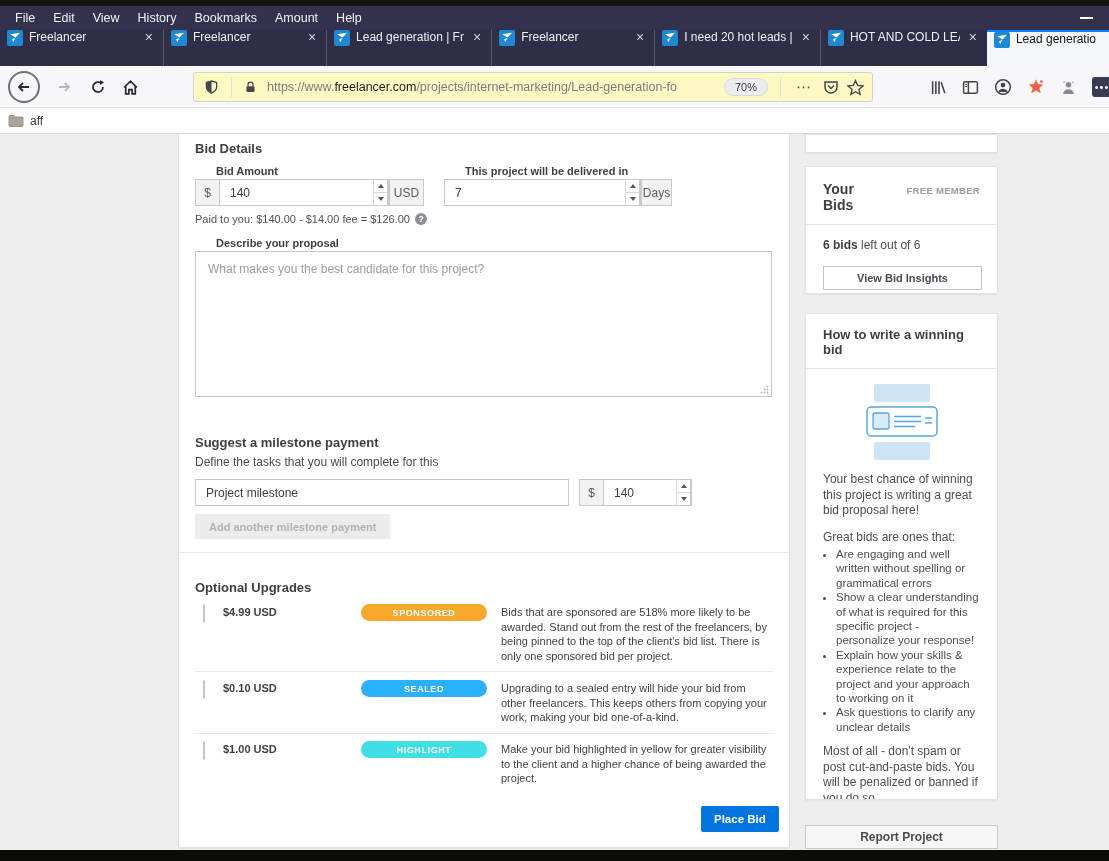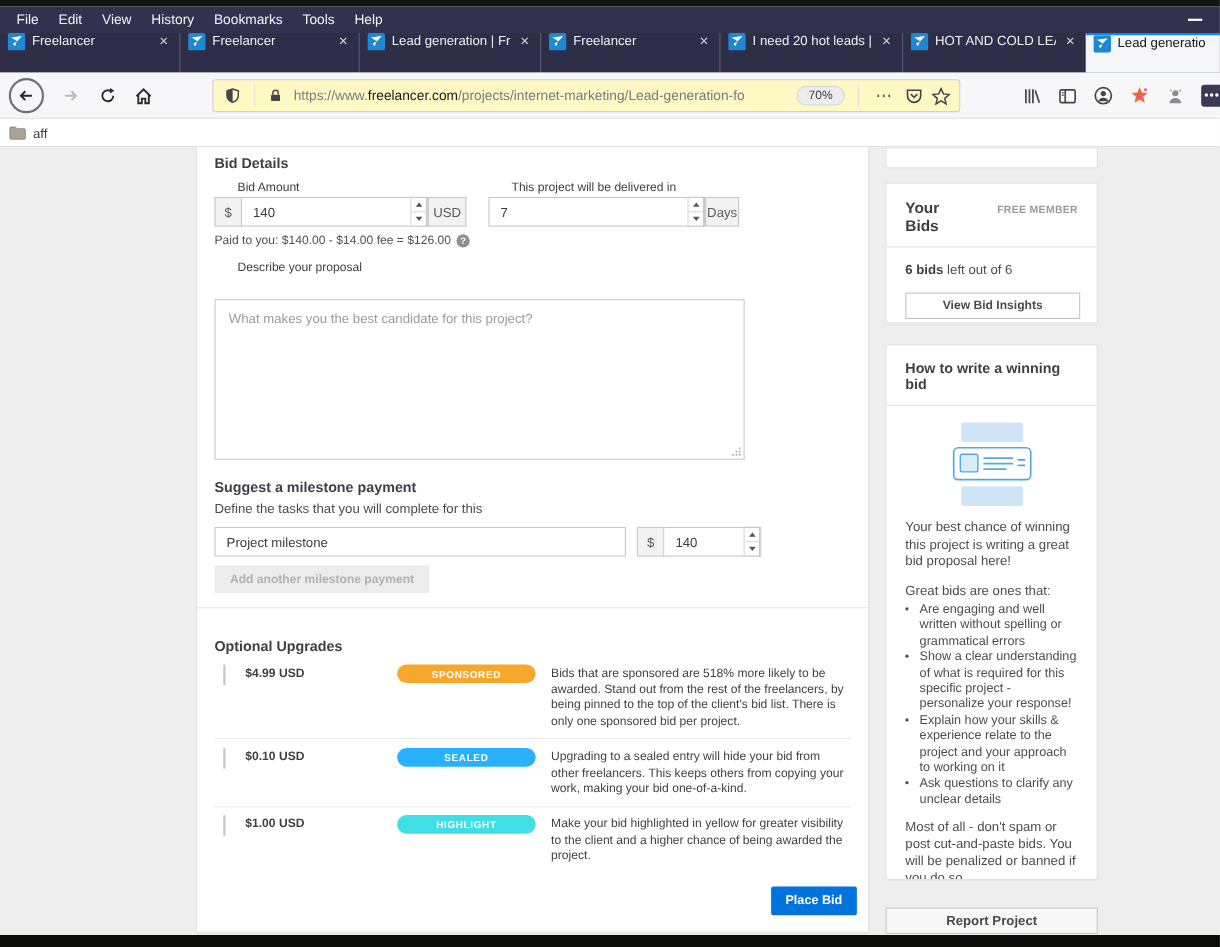--- a/index.html
+++ b/index.html
@@ -41,36 +41,36 @@
   .bm-label { font-size:12px; color:#3a3a40; margin-left:6px; }
 
   
   .content { position:relative; height:727px; background:#eeeeee; }
   .card { background:#fff; border:1px solid #e2e2e2; box-shadow:0 1px 2px rgba(0,0,0,0.06); }
 
   .main-card { position:absolute; left:178px; top:0; width:612px; height:714px; border-top:none; }
   .abs { position:absolute; }
 
   h1.sec { font-size:13px; font-weight:bold; color:#3e3e46; }
-  .lbl { font-size:11px; font-weight:normal; color:#3e3e46;padding-left:21px; }
+  .lbl { font-size:11px; font-weight:bold; color:#3e3e46;padding-left:21px; }
 
   .igroup { display:flex; height:27px; }
   .ig-fix { background:#f2f2f2; border:1px solid #c9c9c9; font-size:12px; color:#5a5a62; display:flex; align-items:center; justify-content:center; }
   .ig-input { border:1px solid #c9c9c9; border-left:none; font-size:12px; color:#3c3c44; padding:0 10px; outline:none; font-family:inherit; min-width:0; }
   .ig-input.first { border-left:1px solid #c9c9c9; }
   .spinner { border:1px solid #c9c9c9; border-left:1px solid #d9d9d9; margin-left:-16px; width:15px; display:flex; flex-direction:column; background:#fff; }
   .spin { flex:1; display:flex; align-items:center; justify-content:center; }
   .spin.up { border-bottom:1px solid #d9d9d9; }
   .tri-up { width:0; height:0; border-left:3px solid transparent; border-right:3px solid transparent; border-bottom:4px solid #555; }
   .tri-dn { width:0; height:0; border-left:3px solid transparent; border-right:3px solid transparent; border-top:4px solid #555; }
 
   .paid-note { font-size:11px; color:#4f4f57; display:flex; align-items:center; gap:5px; }
   .help-ic { width:12px; height:12px; border-radius:50%; background:#8e8e96; color:#fff; font-size:8.5px; font-weight:bold; display:flex; align-items:center; justify-content:center; }
 
-  .proposal-wrap { position:absolute; left:16px; top:117px; width:482px; height:146px;margin-top:21px; }
+  .proposal-wrap { position:absolute; left:16px; top:117px; width:577px; height:146px; }
   .proposal { width:100%; height:100%; resize:none; border:1px solid #c9c9c9; font-family:inherit; font-size:12px; color:#3c3c44; padding:10px 12px; outline:none; }
   .proposal::placeholder { color:#9a9aa2; }
   .grip { position:absolute; right:3px; bottom:3px; }
 
   .sub-txt { font-size:12px; color:#4a4a52; }
   .add-ms-btn { background:#ececec; color:#b2b2b2; font-size:11px; font-weight:bold; border:none; height:25px; padding:0 14px; font-family:inherit; }
 
   .divider { position:absolute; height:1px; background:#e8e8e8; }
 
   .chk { width:13px; height:13px; border:1px solid #c6c6c6; border-radius:2px; background:#fff; }
@@ -109,21 +109,21 @@
 <body>
 
 <div class="desktop-strip"></div>
 
 <div class="menubar">
   <span class="menu-item">File</span>
   <span class="menu-item">Edit</span>
   <span class="menu-item">View</span>
   <span class="menu-item">History</span>
   <span class="menu-item">Bookmarks</span>
-  <span class="menu-item">Tools</span>
+  <span class="menu-item">Amount</span>
   <span class="menu-item">Help</span>
   <span class="win-min"></span>
 </div>
 
 <div class="tabbar">
   <div class="tab">
     <svg class="favicon" viewBox="0 0 16 16">
         <rect width="16" height="16" rx="2" fill="#1e88d2"></rect>
         <path d="M3.2 4.2 L13 2.8 L8.6 7.6 Z" fill="#fff"></path>
         <path d="M4.8 9.8 L8.2 7.8 L6.6 12 Z" fill="#fff"></path>

